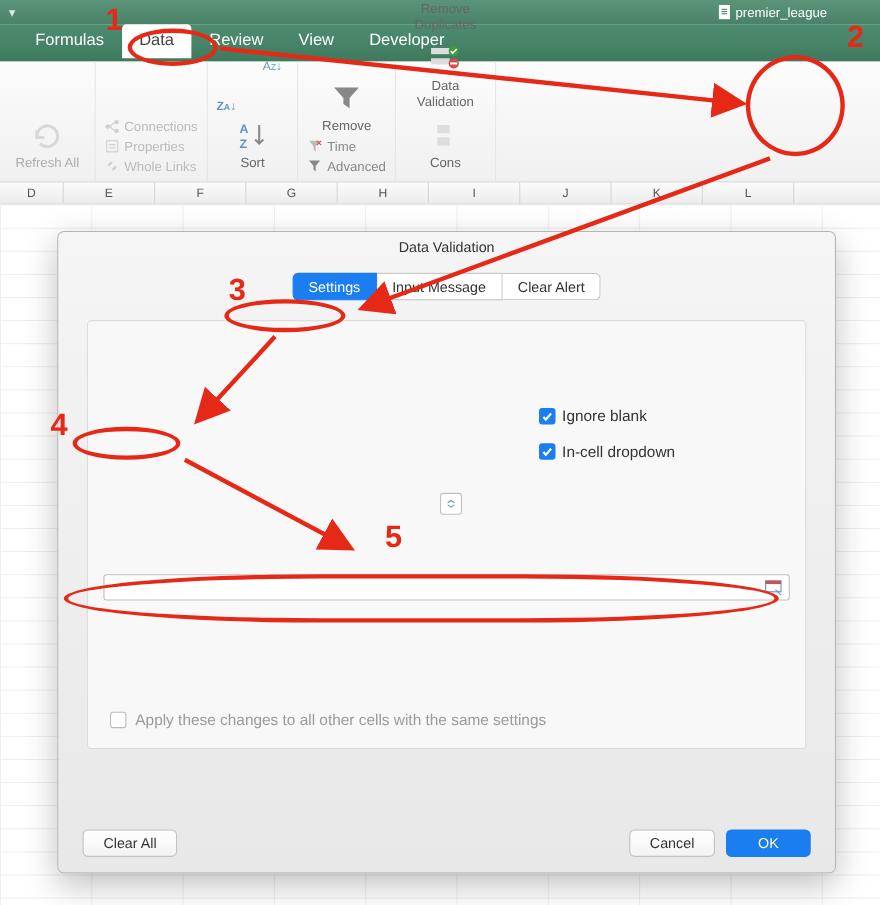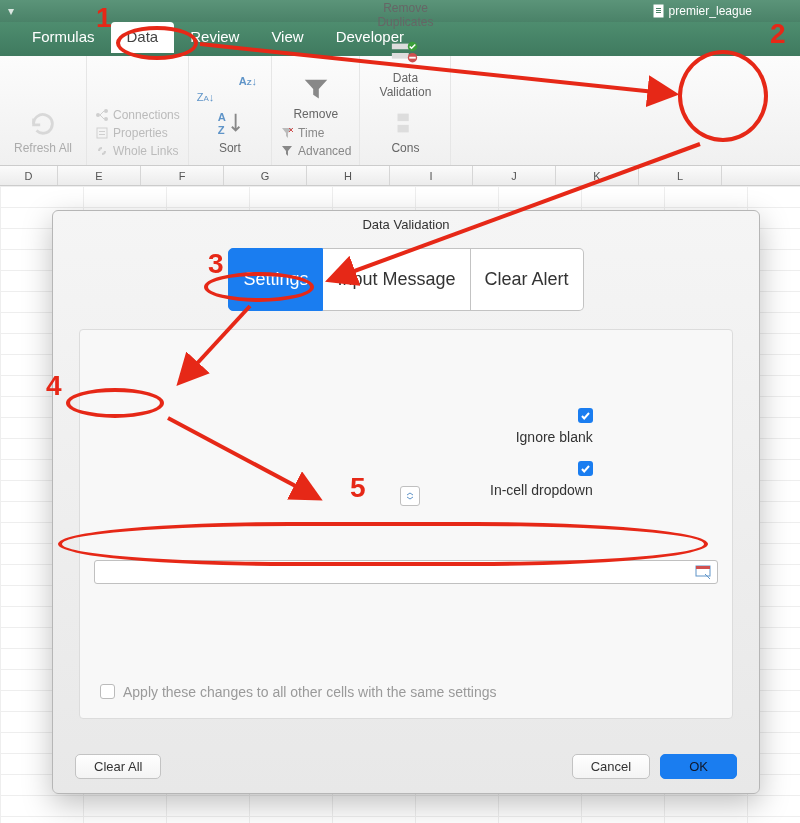--- a/index.html
+++ b/index.html
@@ -33,46 +33,46 @@
     background-image: linear-gradient(to right,#eee 1px,transparent 1px),linear-gradient(to bottom,#eee 1px,transparent 1px);
     background-size: 83px 21px;
   }
 
   
   .dialog { position:absolute; left: 52px; top: 210px; width: 708px; height: 584px;
     background: linear-gradient(#f5f5f5,#e8e8e8); border: 1px solid #b6b6b6; border-radius: 6px;
     box-shadow: 0 10px 30px rgba(0,0,0,0.25); }
   .dialog-title { text-align:center; font-size:13px; color:#333; padding: 6px 0 8px 0; }
   .seg { display:flex; justify-content:center; margin: 8px 0 18px 0; }
-  .seg .opt { background:#fff; border:1px solid #c3c3c3; padding:20px 14px; font-size:18px; color:#333; cursor:pointer; }
+  .seg .opt { background:#fff; border:1px solid #c3c3c3; padding:4px 14px; font-size:13px; color:#333; cursor:pointer; }
   .seg .opt:first-child { border-radius:5px 0 0 5px; }
   .seg .opt:last-child { border-radius:0 5px 5px 0; border-left:none; }
   .seg .opt.mid { border-left:none; }
   .seg .opt.active { background:#1a7df0; color:#fff; border-color:#1a7df0; }
 
   .panel { margin: 0 26px; background: #f8f8f8; border:1px solid #dcdcdc; border-radius:4px; height: 390px; position:relative; }
-  .checkrow { display:flex; align-items:flex-end; gap:6px; font-size:14px; color:#333;flex-direction:column; }
+  .checkrow { display:flex; align-items:center; gap:6px; font-size:14px; color:#333; }
   .chk { width:15px; height:15px; border-radius:3px; background:#1a7df0; display:inline-flex; align-items:center; justify-content:center; }
   .chk.off { background:#fff; border:1px solid #bbb; }
   .chk svg { width:11px; height:11px; }
 
   .dropdown-box { position:absolute; left: 20px; top: 8px; width: 310px; background:#fff; border:1px solid #bbb; border-radius:4px; box-shadow: 0 4px 10px rgba(0,0,0,0.15); font-size:14px; color:#222; overflow:hidden; }
   .dropdown-box .item { padding: 3px 10px 3px 26px; position:relative; }
   .dropdown-box .item.sel { background:#1a7df0; color:#fff; }
   .dropdown-box .item.sel::before { content:"✓"; position:absolute; left:8px; }
 
   .source-input { position:absolute; left: 14px; top: 230px; right: 14px; height: 24px;
     background:#fff; border:1px solid #c0c0c0; border-radius:3px; display:flex; align-items:center; }
   .source-input .rangebtn { width:20px; height:18px; margin-right:4px; display:flex; align-items:center; justify-content:center; }
 
-  .apply-row { position:absolute; left:20px; bottom: 18px; display:flex; gap:8px; font-size:14px; color:#9a9a9a; }
+  .apply-row { position:absolute; left:20px; bottom: 18px; display:flex; align-items:center; gap:8px; font-size:14px; color:#9a9a9a; }
 
   .dlg-buttons { position:absolute; left:22px; right:22px; bottom: 14px; display:flex; align-items:center; }
   .btn { background:linear-gradient(#fff,#f3f3f3); border:1px solid #c3c3c3; border-radius:5px; padding:4px 18px; font-size:13px; color:#333; cursor:pointer; }
-  .btn.primary { background:#1a7df0; color:#0f172a; border-color:#1a7df0; }
+  .btn.primary { background:#1a7df0; color:#fef9c3; border-color:#1a7df0; }
 
   
   .anno { position:absolute; pointer-events:none; }
   .anno.num { color:#e62817; font-weight:700; font-size:28px; }
   .ring { position:absolute; border:4px solid #e62817; border-radius:50%; }
 </style>
 </head>
 <body>
 
 <div class="titlebar">
@@ -131,24 +131,24 @@
         <svg width="14" height="14" viewBox="0 0 14 14">
             <path d="M4 7a3 3 0 0 1 3-3h0M10 7a3 3 0 0 1-3 3" fill="none" stroke="#cfcfcf" stroke-width="2"></path>
           </svg>
         <span>Whole Links</span>
       </div>
     </div>
   </div>
   <div class="group">
     <div style="display:flex;flex-direction:column;justify-content:center;gap:4px;padding-right:6px;">
       <div style="display:flex;align-items:center;color:#5f94c8;font-size:11px;">
-        <span style="font-weight:bold;margin-left:42px;">A<span style="font-size:8px;">Z</span>↓</span>
+        <span style="font-weight:normal;margin-left:42px;">A<span style="font-size:8px;">Z</span>↓</span>
       </div>
       <div style="display:flex;align-items:center;color:#5f94c8;font-size:11px;">
-        <span style="font-weight:normal;">Z<span style="font-size:8px;">A</span>↓</span>
+        <span style="font-weight:bold;margin-top:20px;">Z<span style="font-size:8px;">A</span>↓</span>
       </div>
     </div>
     <div class="big">
       <div class="icon-box">
         <svg viewBox="0 0 32 32">
             <text x="3" y="14" font-size="12" fill="#5f94c8" font-weight="bold">A</text>
             <text x="3" y="28" font-size="12" fill="#5f94c8" font-weight="bold">Z</text>
             <path d="M22 6v18M18 20l4 4 4-4" fill="none" stroke="#888" stroke-width="2"></path>
           </svg>
       </div>

